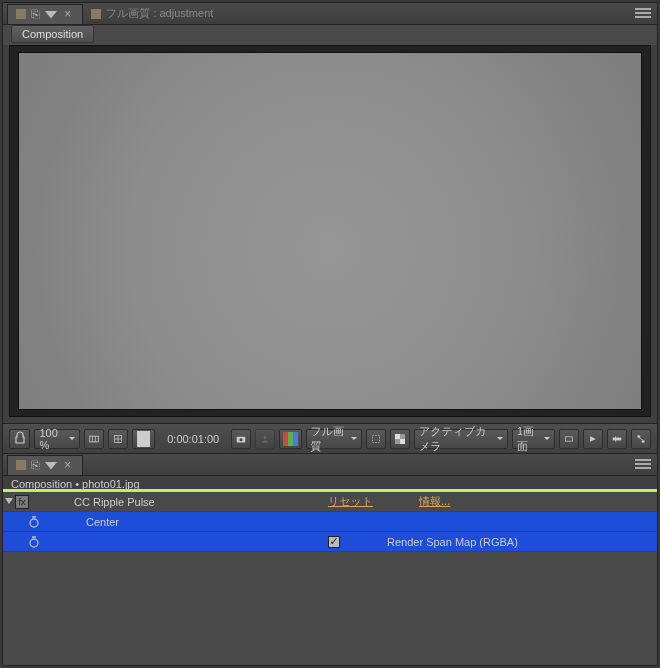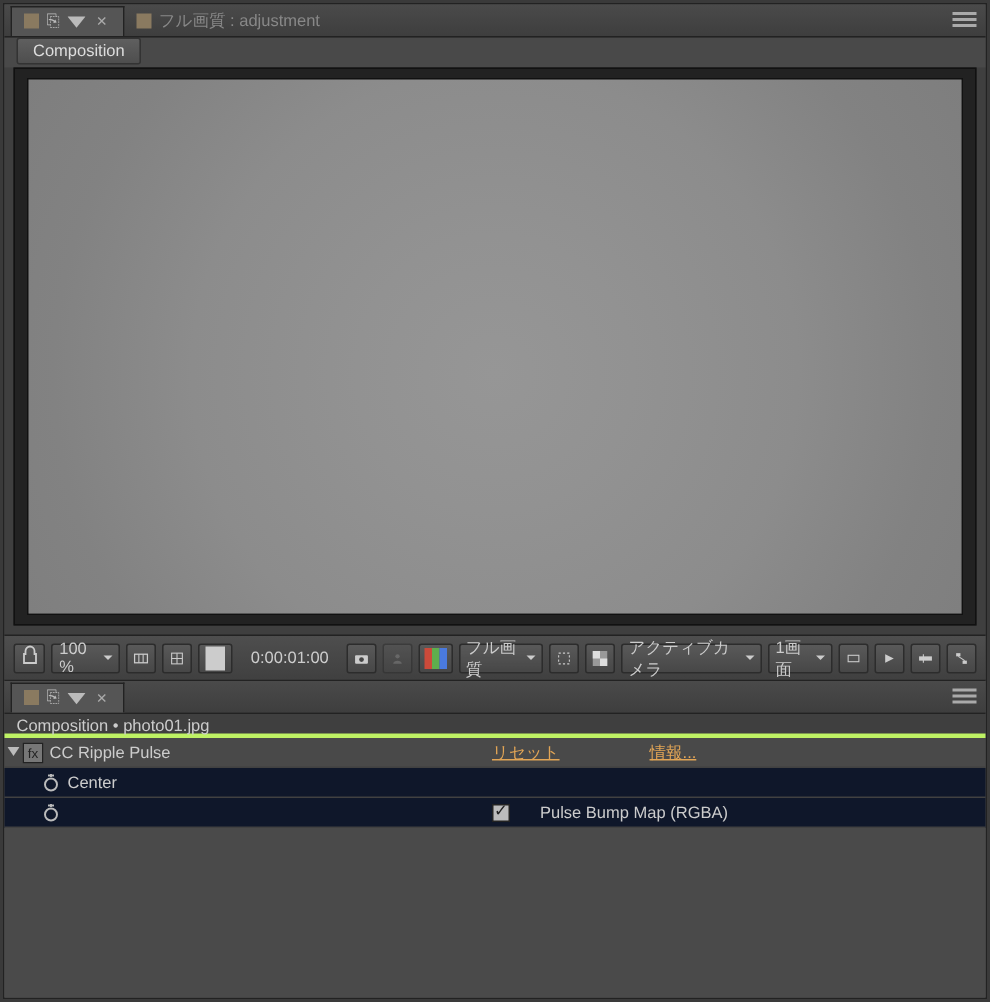--- a/index.html
+++ b/index.html
@@ -170,21 +170,21 @@
   }
   .fx-row {
     display:flex;
     align-items:center;
     height:20px;
     font-size:11px;
     border-bottom:1px solid #414141;
   }
   .fx-row.header { background:#494949; }
   .fx-row.selected { background:#5c5c5c; }
-  .fx-row.prop { background:#0f172a; }
+  .fx-row.prop { background:#1d4ed8; }
   .fx-indent { width:12px; height:100%; display:flex; align-items:center; justify-content:center; }
   .twirl {
     cursor:pointer;
     transform:translateY(-1px);
   }
   .twirl svg { width:8px; height:8px; }
   .twirl.open svg { transform:rotate(90deg); }
   .tri-fill { fill:#bbb; }
   .fx-badge {
     width:14px; height:14px;
@@ -203,26 +203,26 @@
     cursor:pointer;
   }
   .stopwatch svg { width:12px; height:12px; stroke:#bbb; fill:none; stroke-width:1.3; }
   .stopwatch.anim svg circle { fill:#bbb; }
   .label-col {
     flex:0 0 325px;
     display:flex;
     align-items:center;
     height:100%;
   }
-  .label-text { color:#ccc; }
+  .label-text { color:#ccc;margin-left:41px; }
   .value-col {
     flex:1;
     display:flex;
     align-items:center;
-    gap:20px;
+    gap:6px;
     height:100%;
   }
   .link {
     color:#e2a556;
     text-decoration:underline;
     cursor:pointer;
   }
   .reset-link { margin-right:40px; }
   .crosshair {
     width:22px; height:16px;
@@ -438,19 +438,19 @@
         <span class="stopwatch">
           <svg viewBox="0 0 12 12">
               <circle cx="6" cy="7" r="4"></circle>
               <line x1="6" y1="2" x2="6" y2="0"></line>
               <line x1="4" y1="1" x2="8" y2="1"></line>
             </svg>
         </span>
       </div>
       <div class="value-col">
         <span class="chk">✓</span>
-        <span class="label-text">Pulse Bump Map (RGBA)</span>
+        <span class="label-text">Render Span Map (RGBA)</span>
       </div>
     </div>
 
     <div class="fill-rest"></div>
   </div>
 </div>
 
 </body></html>

